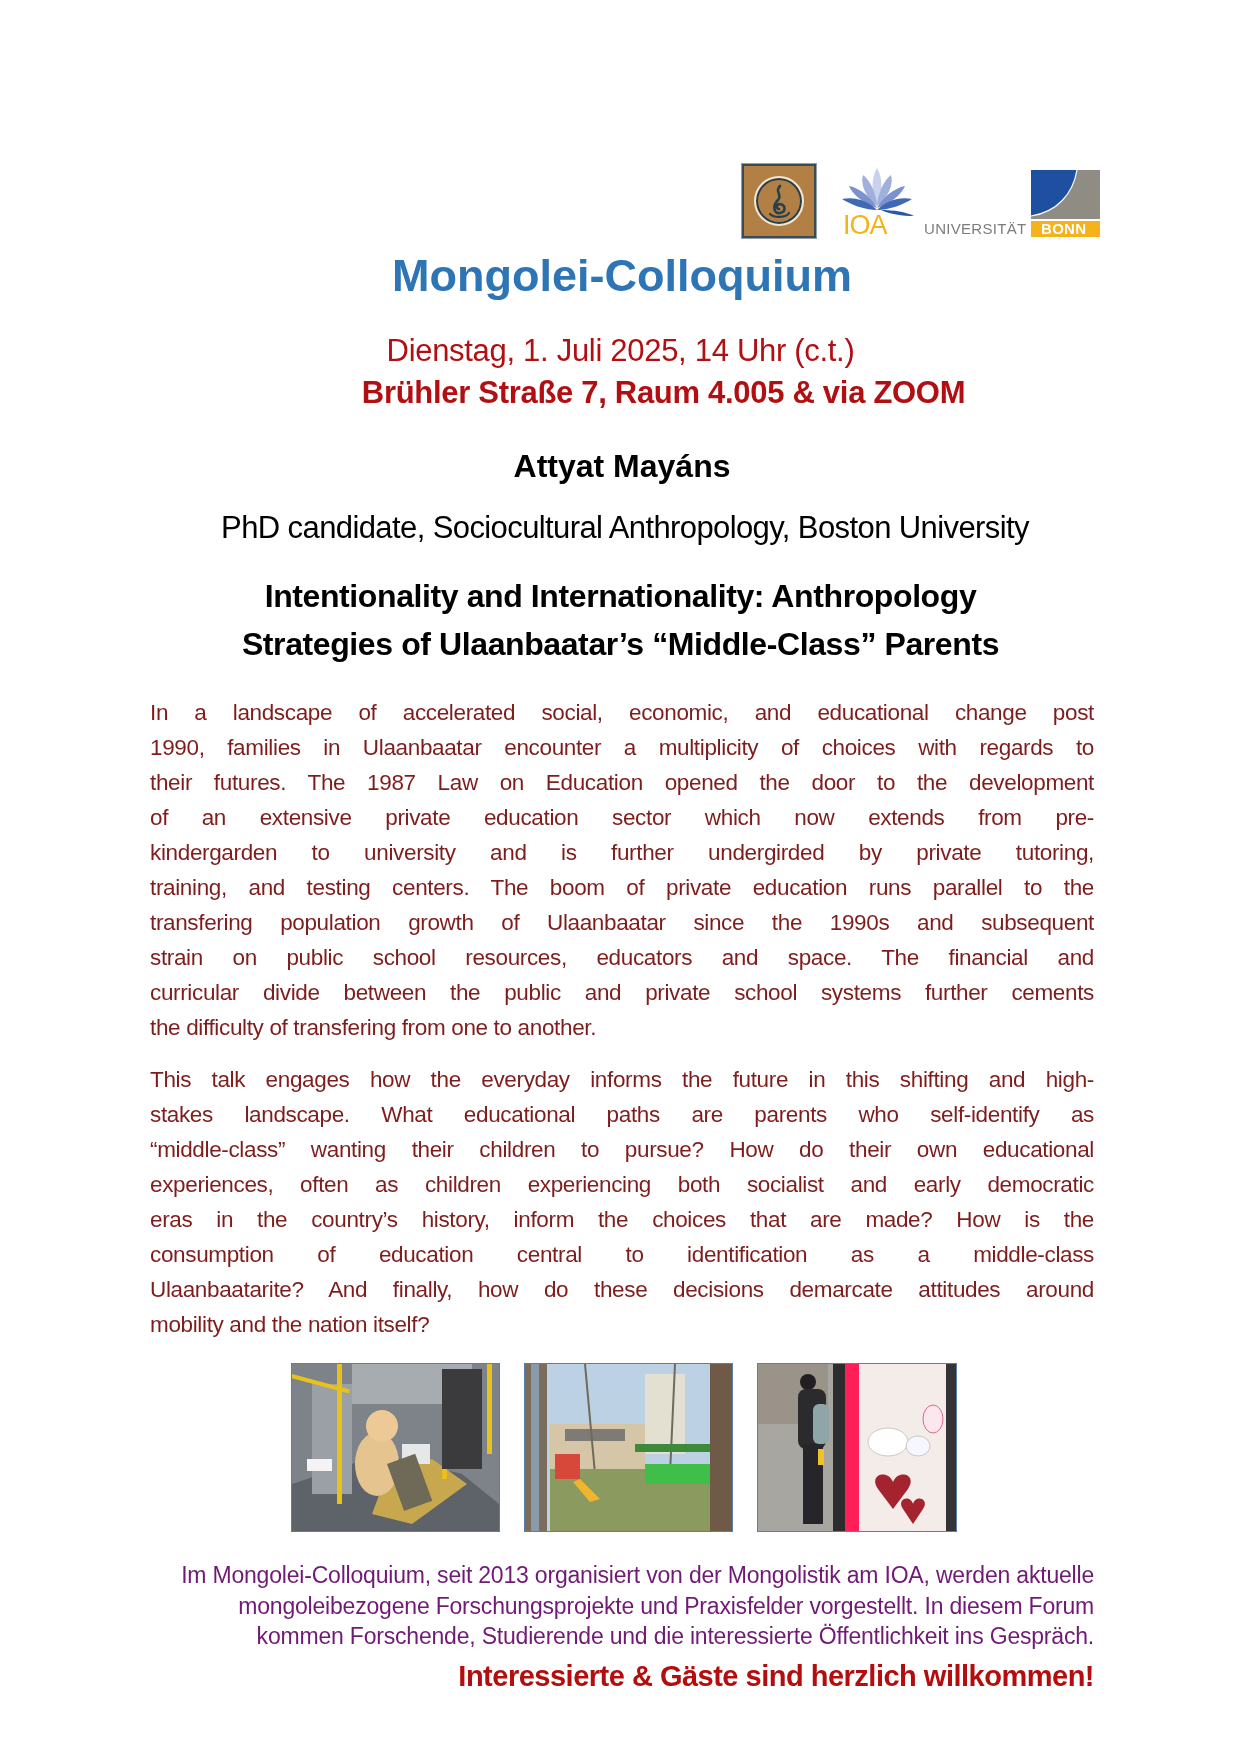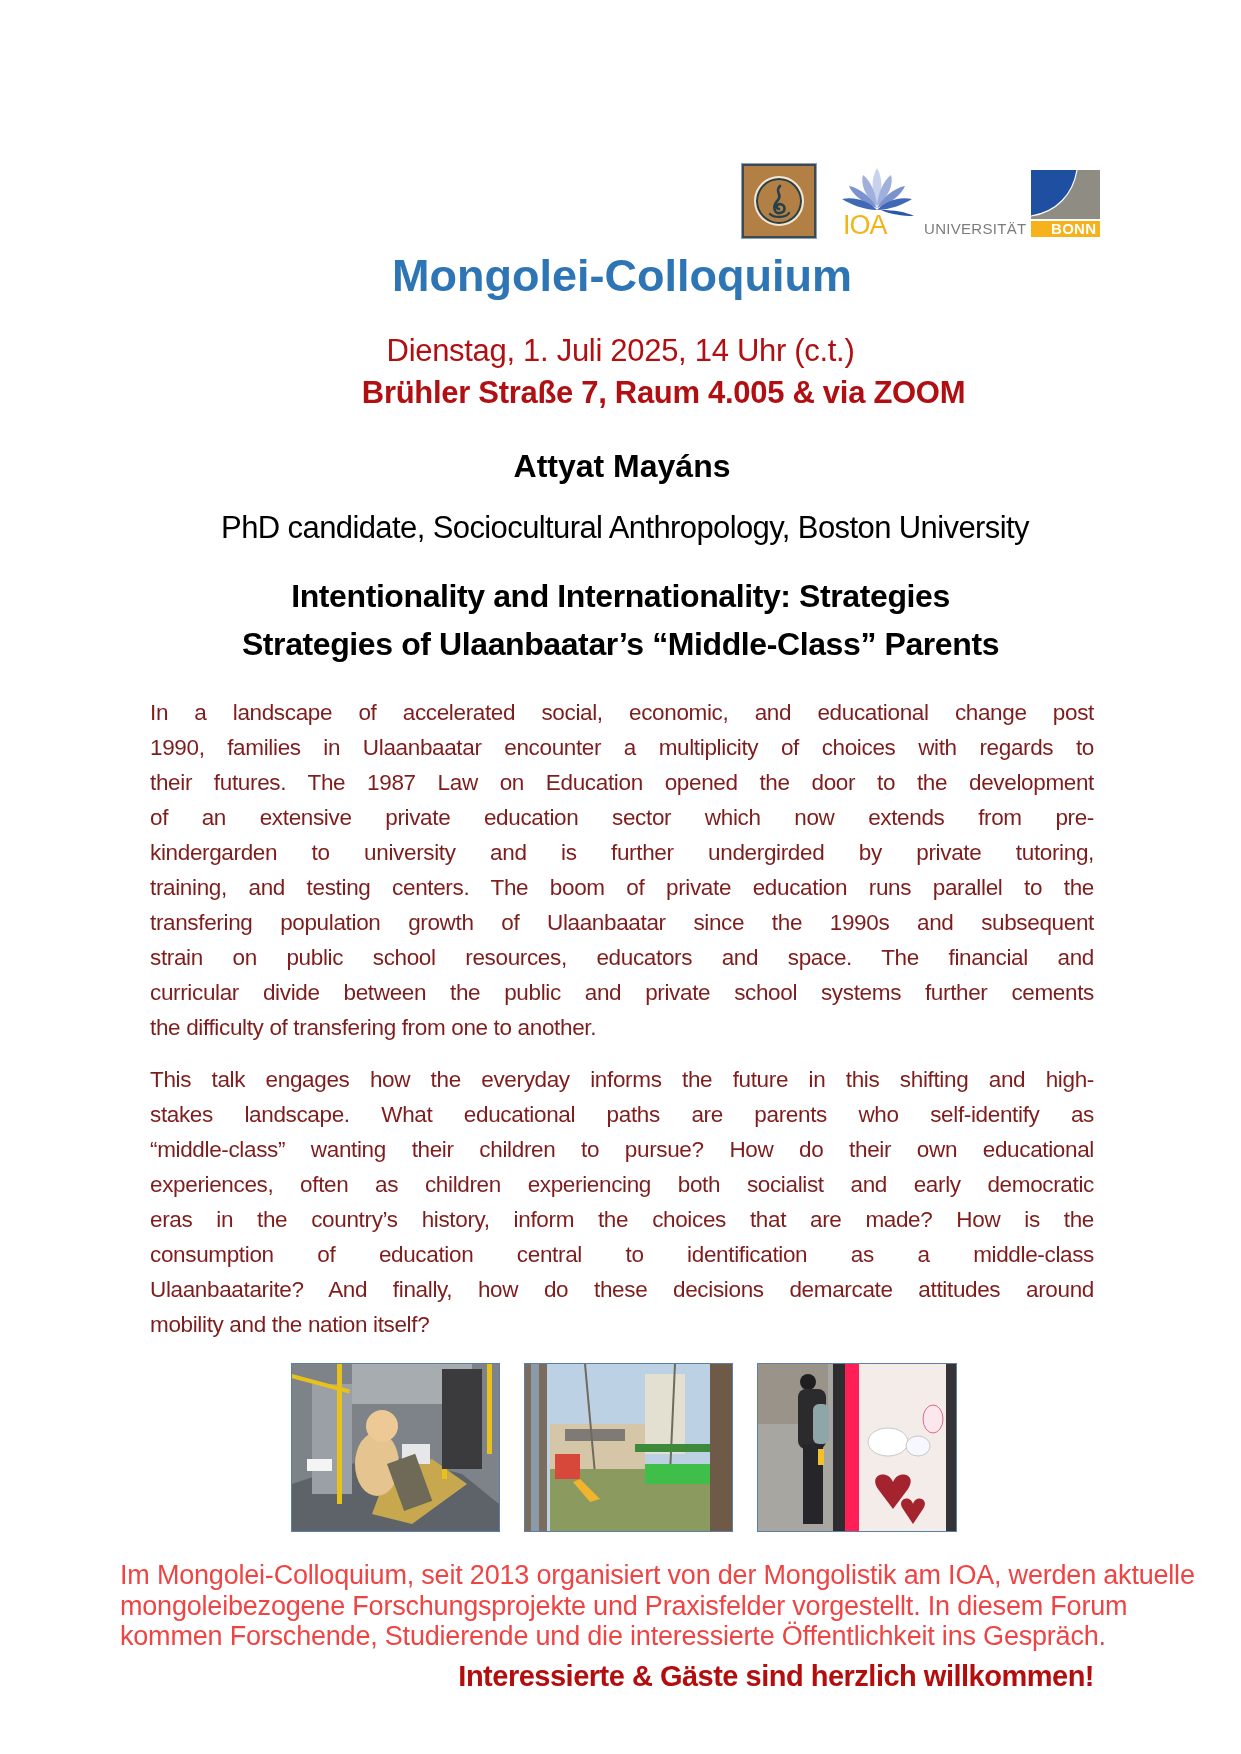--- a/index.html
+++ b/index.html
@@ -8,21 +8,21 @@
 
   
   .logo-ornament { left: 742px; top: 164px; width: 74px; height: 74px; background: #b27f45; border: 2px solid #3c4a55; box-sizing: border-box; box-shadow: 0 0 0 1px #8fa0ad; }
   .logo-ornament .ring { position: absolute; left: 10px; top: 10px; width: 50px; height: 50px; border-radius: 50%; border: 2px solid #f2e6d0; box-shadow: inset 0 0 0 2px #24404e; box-sizing: border-box; }
   .logo-ioa { left: 836px; top: 166px; width: 82px; height: 74px; }
   .ioa-text { position: absolute; left: 7px; top: 46px; font-size: 27px; font-weight: normal; color: #f2b417; letter-spacing: -1px; line-height: 1; font-family: "Liberation Sans", sans-serif; }
   .logo-bonn { left: 922px; top: 170px; width: 180px; height: 68px; }
   .bonn-square { position: absolute; left: 109px; top: 0; width: 69px; height: 49px; background: #8f8d83; overflow: hidden; }
   .bonn-blue { position: absolute; left: 0; top: 0; width: 69px; height: 49px; }
   .bonn-uni { position: absolute; left: 2px; top: 51px; font-size: 15px; color: #7d7d7d; letter-spacing: 0.3px; line-height: 16px; }
-  .bonn-box { position: absolute; left: 109px; top: 51px; width: 69px; height: 16px; background: #f5b21b; color: #fff; font-size: 15px; font-weight: bold; line-height: 16px; padding-left: 20px; box-sizing: border-box; letter-spacing: 0.3px; }
+  .bonn-box { position: absolute; left: 109px; top: 51px; width: 69px; height: 16px; background: #f5b21b; color: #fff; font-size: 15px; font-weight: bold; line-height: 16px; padding-left: 10px; box-sizing: border-box; letter-spacing: 0.3px; }
 
   
   .center { left: 0; width: 1241px; text-align: center; }
   .title { top: 249px; font-size: 45px; font-weight: bold; color: #2e75b6; line-height: 54px; left: 0; width: 1244px; }
   .date { top: 331px; font-size: 31px; font-weight: normal; color: #b10f12; line-height: 40px; letter-spacing: -0.3px; }
   .venue { top: 373px; font-size: 31px; font-weight: bold; color: #b10f12; line-height: 40px; letter-spacing: -0.3px; padding-left: 43px; }
   .speaker { top: 446px; font-size: 32px; font-weight: bold; color: #000; line-height: 40px; left: 0; width: 1244px; }
   .affil { top: 508px; font-size: 31px; color: #000; line-height: 40px; letter-spacing: -0.6px; left: 0; width: 1250px; }
   .talk { top: 572px; font-size: 32px; font-weight: bold; line-height: 48px; letter-spacing: -0.4px; }
 
@@ -33,21 +33,21 @@
   .p1 { top: 695px; }
   .p2 { top: 1062px; }
 
   
   .photo { top: 1363px; height: 169px; border: 1px solid #5a7fa8; box-sizing: border-box; overflow: hidden; }
   .photo-bus { left: 291px; width: 209px; background: linear-gradient(180deg, #9ea3a8 0%, #7c8288 40%, #6b7076 100%); }
   .photo-park { left: 524px; width: 209px; background: linear-gradient(180deg, #b9cfe3 0%, #c8d3d9 35%, #a9a27f 55%, #7c9a55 75%, #96945e 100%); }
   .photo-wall { left: 757px; width: 200px; background: linear-gradient(90deg, #a9a7a1 0%, #8f8d88 40%, #2e2e30 47%, #ff1f55 52%, #f3ece8 60%, #efe6e3 95%, #3a3a3c 100%); }
 
   
-  .footer { left: 120px; width: 974px; top: 1560px; text-align: right; font-size: 27px; line-height: 30.5px; color: #ef4444; letter-spacing: -0.2px; }
+  .footer { left: 120px; width: 974px; top: 1560px; text-align: right; font-size: 23px; line-height: 30.5px; color: #701a75; letter-spacing: -0.2px; }
   .footer .ln { display: block; white-space: nowrap; }
   .welcome { left: 120px; width: 974px; top: 1658px; text-align: right; font-size: 29px; font-weight: bold; color: #b40d0d; line-height: 36px; letter-spacing: -0.5px; }
 </style>
 </head>
 <body>
 
 <div class="abs logo-ornament">
   <div class="ring">
     <svg width="46" height="46" viewBox="0 0 46 46" style="position:absolute;left:0;top:0">
       <path d="M24 8 C18 14, 27 16, 22 22 C16 28, 18 36, 24 35 C30 34, 30 27, 24 26 C20 26, 20 31, 23 31" fill="none" stroke="#24404e" stroke-width="2.6" stroke-linecap="round"></path>
@@ -82,21 +82,21 @@
 </div>
 
 <div class="abs center title">Mongolei-Colloquium</div>
 <div class="abs center date">Dienstag, 1. Juli 2025, 14 Uhr (c.t.)</div>
 <div class="abs center venue">Brühler Straße 7, Raum 4.005 &amp; via ZOOM</div>
 
 <div class="abs center speaker">Attyat Mayáns</div>
 <div class="abs center affil">PhD candidate, Sociocultural Anthropology, Boston University</div>
 
 <div class="abs center talk">
-  <div>Intentionality and Internationality: Strategies</div>
+  <div>Intentionality and Internationality: Anthropology</div>
   <div>Strategies of Ulaanbaatar’s “Middle-Class” Parents</div>
 </div>
 
 <div class="abs body-text p1">
   <span class="ln">In a landscape of accelerated social, economic, and educational change post</span>
   <span class="ln">1990, families in Ulaanbaatar encounter a multiplicity of choices with regards to</span>
   <span class="ln">their futures. The 1987 Law on Education opened the door to the development</span>
   <span class="ln">of an extensive private education sector which now extends from pre-</span>
   <span class="ln">kindergarden to university and is further undergirded by private tutoring,</span>
   <span class="ln">training, and testing centers. The boom of private education runs parallel to the</span>

